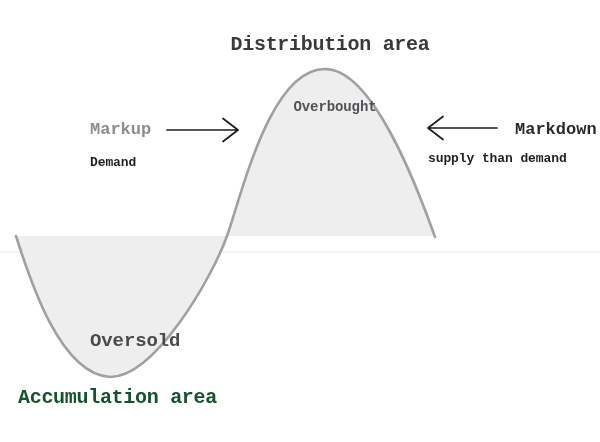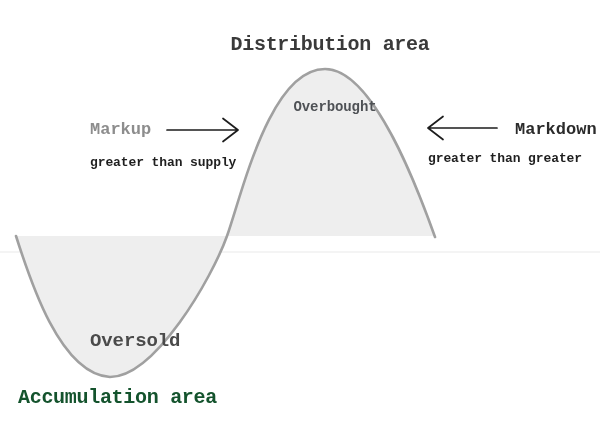--- a/index.html
+++ b/index.html
@@ -65,24 +65,24 @@
 
   <div class="lbl title-top">Distribution area</div>
 
   <div class="lbl zone-label zone-overbought">Overbought</div>
 
   <div class="lbl phase-markup">Markup</div>
 
   <div class="lbl phase-markdown">Markdown</div>
 
   <div class="lbl note note-demand">
-    <div>greater than supply</div>
+    <div>Demand</div>
   </div>
 
   <div class="lbl note note-supply">
-    <div>greater than greater</div>
+    <div>supply than demand</div>
   </div>
 
   <div class="lbl zone-label zone-oversold">Oversold</div>
 
   <div class="lbl title-bottom">Accumulation area</div>
 
 </div>
 
 </body></html>

